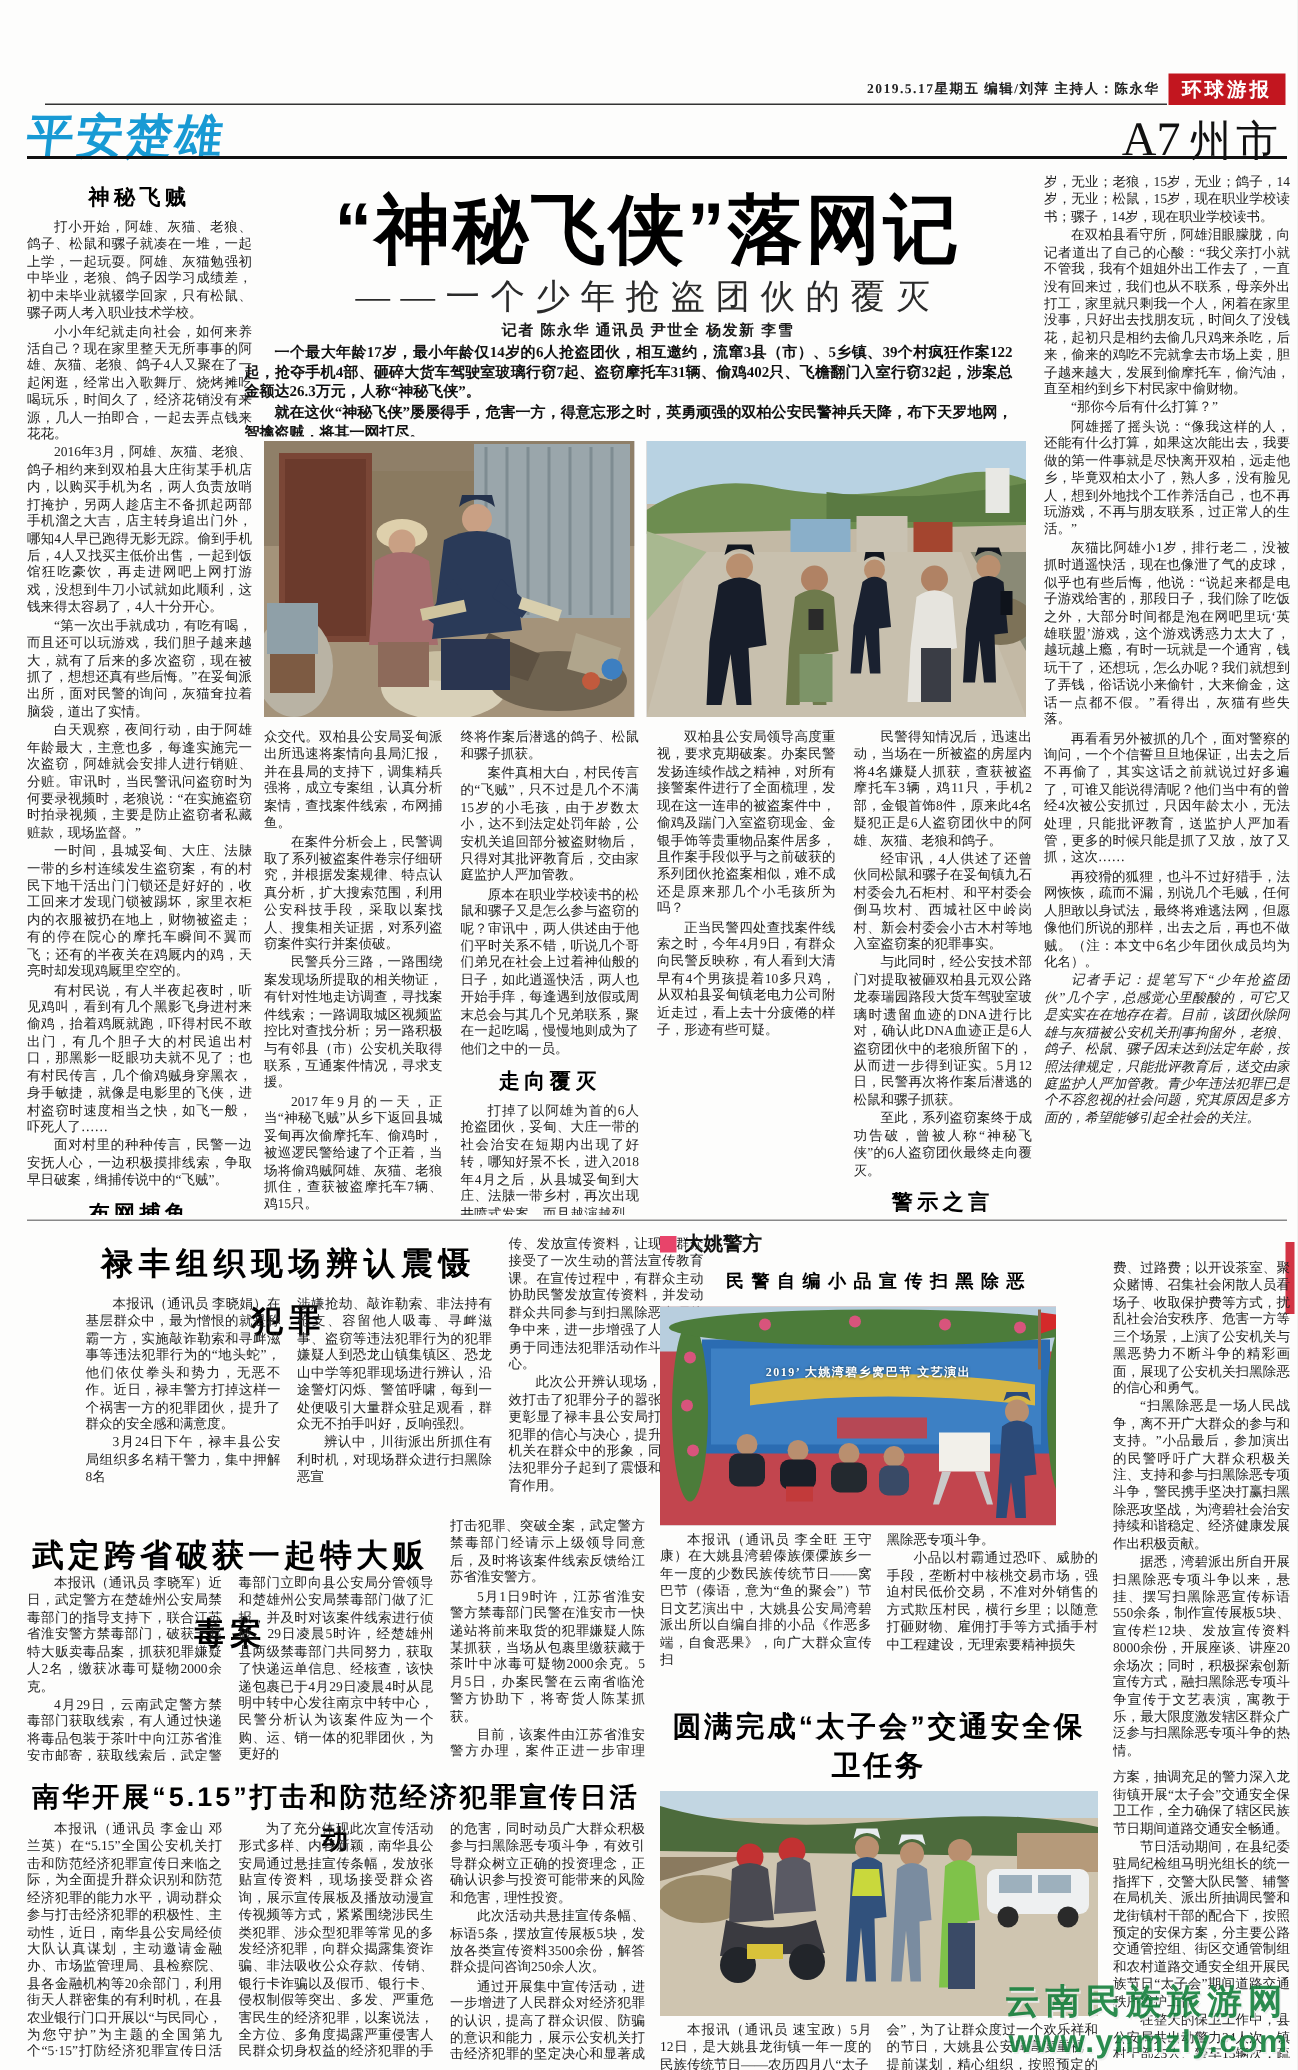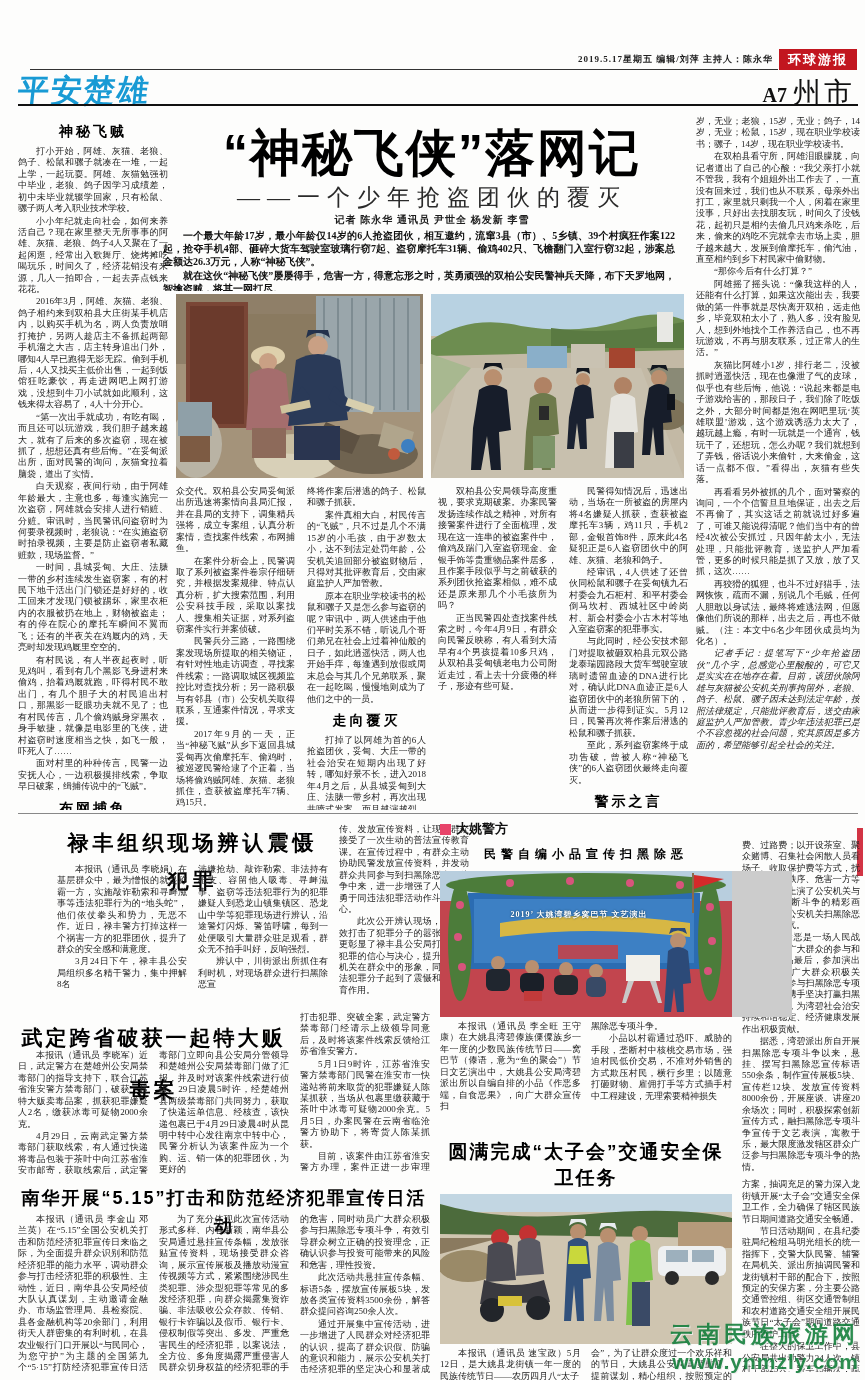--- a/index.html
+++ b/index.html
@@ -7,21 +7,21 @@
         font-family:"Liberation Serif",serif;color:#1d1d1d;overflow:hidden;}
   
   .dateline{position:absolute;top:53px;right:92px;font-size:9px;font-weight:bold;letter-spacing:1px;color:#222;}
   .paper-badge{position:absolute;top:49px;right:8px;width:78px;height:21px;background:#c2161f;color:#fff;
         font-size:13px;font-weight:bold;text-align:center;line-height:21px;letter-spacing:2px;
         font-family:"Liberation Serif",serif;}
   .hline1{position:absolute;top:69px;left:30px;width:748px;height:1px;background:#333;}
   .masthead{position:absolute;top:70px;left:18px;font-family:"Liberation Sans",sans-serif;
         font-size:31px;font-weight:900;color:#189ad4;letter-spacing:2px;transform:skewX(-6deg);}
   .pageno{position:absolute;top:74px;right:10px;color:#111;}
-  .pageno .pn{font-size:20px;font-family:"Liberation Serif",serif;font-weight:bold;}
+  .pageno .pn{font-size:32px;font-family:"Liberation Serif",serif;}
   .pageno .sec{font-size:28px;letter-spacing:3px;margin-left:6px;}
   .hline2{position:absolute;top:104px;left:18px;width:840px;height:2px;background:#111;}
   
   .txtcol{overflow:hidden;}
   .para{font-size:9px;line-height:1.27;text-align:justify;text-indent:2em;margin:0 0 1px 0;color:#222;}
   .para.noind{text-indent:0;}
   .para.kai{font-style:italic;}
   .sec-head{font-family:"Liberation Sans",sans-serif;font-weight:bold;font-size:14px;
         text-align:center;letter-spacing:3px;margin:7px 0 5px;color:#000;}
   
@@ -281,21 +281,21 @@
   </div>
 
   <div class="br">
     <div class="kicker">
       <span class="sq"></span>
       <span>大姚警方</span>
     </div>
     <div class="br-body">
       <div class="br-left">
         <div class="art-h2" style="font-size:12px;letter-spacing:5px;line-height:28px;">民警自编小品宣传扫黑除恶</div>
-        <div class="photo" style="width:352px;height:146px;margin-top:3px;">
+        <div class="photo" style="width:264px;height:146px;margin-top:3px;">
           <svg width="292" height="146" viewBox="0 0 292 146">
             <rect width="292" height="146" fill="#c2454e"></rect>
             <rect x="0" y="0" width="292" height="30" fill="#b8cede"></rect>
             <rect x="28" y="22" width="232" height="76" fill="#2b6cb2"></rect>
             <rect x="34" y="28" width="220" height="64" fill="#3d80c4"></rect>
             <path d="M60 52 q90 -14 190 0 l0 14 q-100 -12 -190 0 z" fill="#f2c12e" opacity="0.85"></path>
             <path d="M118 74 l60 0 0 14 -60 0 z" fill="#d43a3a" opacity="0.8"></path>
 
             <g fill="#4c7c3a">
                 <ellipse cx="20" cy="70" rx="12" ry="60"></ellipse>

